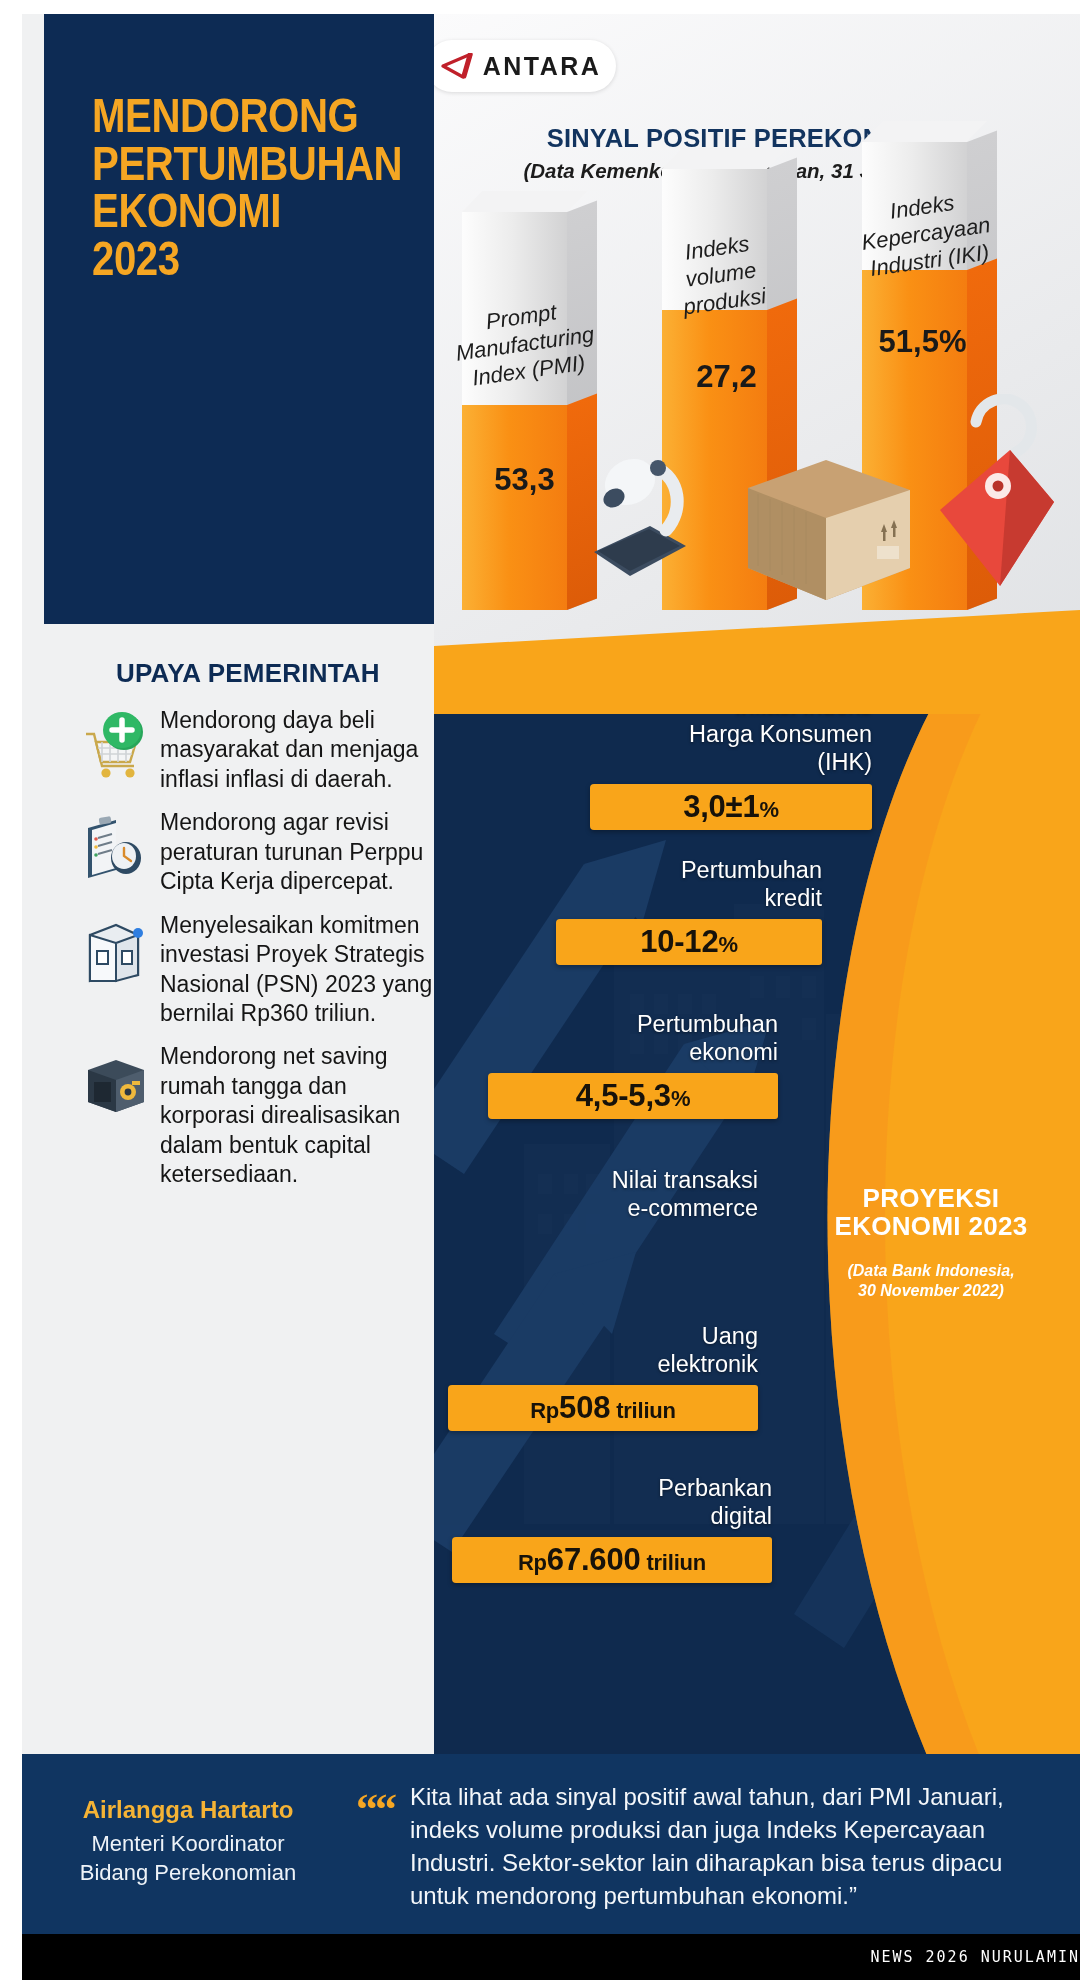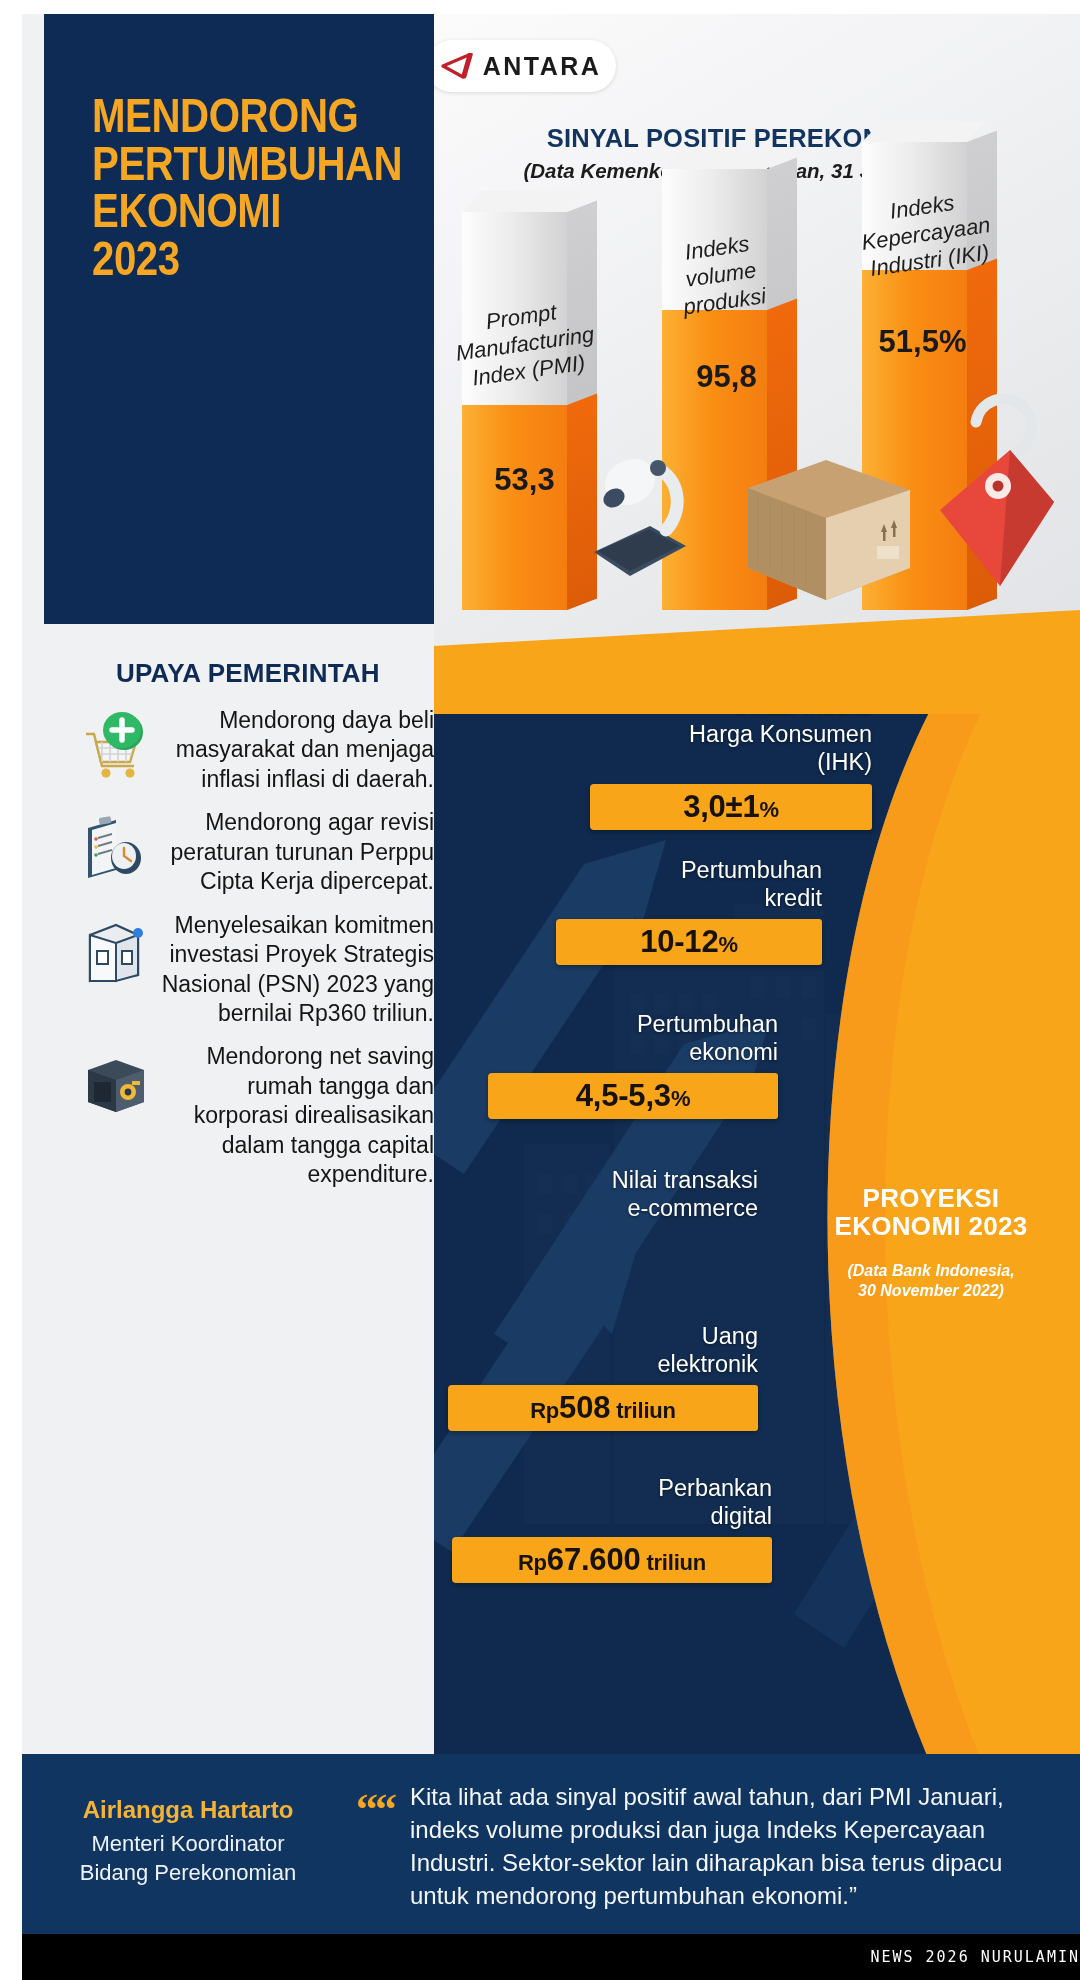--- a/index.html
+++ b/index.html
@@ -49,21 +49,21 @@
     white-space:pre-line;
   }
 
   
   .upaya-head {
     position:absolute; left:94px; top:644px;
     font-weight:bold; font-size:26px; color:#0d2b54;
     letter-spacing:0.2px;
   }
   .list { position:absolute; left:46px; top:686px; width:366px; }
-  .list-item { display:flex; align-items:flex-start; margin-bottom:8px;text-align:right; }
+  .list-item { display:flex; align-items:flex-start; margin-bottom:8px; }
   .li-icon {
     width:92px; min-width:92px; height:92px;
     display:flex; align-items:center; justify-content:center;
   }
   .li-text {
     font-size:23px; line-height:1.28; color:#151515;
     padding-top:6px;
   }
 
   
@@ -273,21 +273,21 @@
           <svg width="84" height="84" viewBox="0 0 84 84">
             <path d="M16 30 L44 20 L72 30 L72 62 L44 72 L16 62 Z" fill="#3c4b5a"></path>
             <path d="M16 30 L44 40 L44 72 L16 62 Z" fill="#2b3845"></path>
             <path d="M44 40 L72 30 L72 62 L44 72 Z" fill="#4e5d6d"></path>
             <rect x="22" y="42" width="17" height="20" fill="#1e2832"></rect>
             <circle cx="56" cy="52" r="8" fill="#f0b93c"></circle>
             <circle cx="56" cy="52" r="3.4" fill="#2b3845"></circle>
             <rect x="60" y="41" width="8" height="4" fill="#f0b93c"></rect>
           </svg>
         </div>
-        <div class="li-text">Mendorong net saving rumah tangga dan korporasi direalisasikan dalam tangga capital expenditure.</div>
+        <div class="li-text">Mendorong net saving rumah tangga dan korporasi direalisasikan dalam bentuk capital ketersediaan.</div>
       </div>
 
     </div>
   </div>
 
   <div class="chart-panel">
 
     <div class="logo-pill">
       <svg width="34" height="26" viewBox="0 0 34 26">
         <path d="M2 13 L30 1 L22 24 Z" fill="none" stroke="#c0202a" stroke-width="3.2" stroke-linejoin="round"></path>
@@ -309,21 +309,21 @@
       <div class="val" style="left:10px; top:250px;">53,3</div>
     </div>
 
     <div class="bar" style="left:228px; top:155px; width:140px; height:441px;">
       <div class="top" style="bottom:441px;"></div>
       <div class="side" style="height:441px;"></div>
       <div class="face" style="height:441px;"></div>
       <div class="fill" style="height:300px;"></div>
       <div class="side-fill" style="height:300px;"></div>
       <div class="label" style="left:-6px; top:66px; width:130px;">Indeks volume produksi</div>
-      <div class="val" style="left:12px; top:190px;">95,8</div>
+      <div class="val" style="left:12px; top:190px;">27,2</div>
     </div>
 
     <div class="bar" style="left:428px; top:128px; width:140px; height:468px;">
       <div class="top" style="bottom:468px;"></div>
       <div class="side" style="height:468px;"></div>
       <div class="face" style="height:468px;"></div>
       <div class="fill" style="height:340px;"></div>
       <div class="side-fill" style="height:340px;"></div>
       <div class="label" style="left:-4px; top:52px; width:136px;">Indeks Kepercayaan Industri (IKI)</div>
       <div class="val" style="left:8px; top:182px;">51,5%</div>

